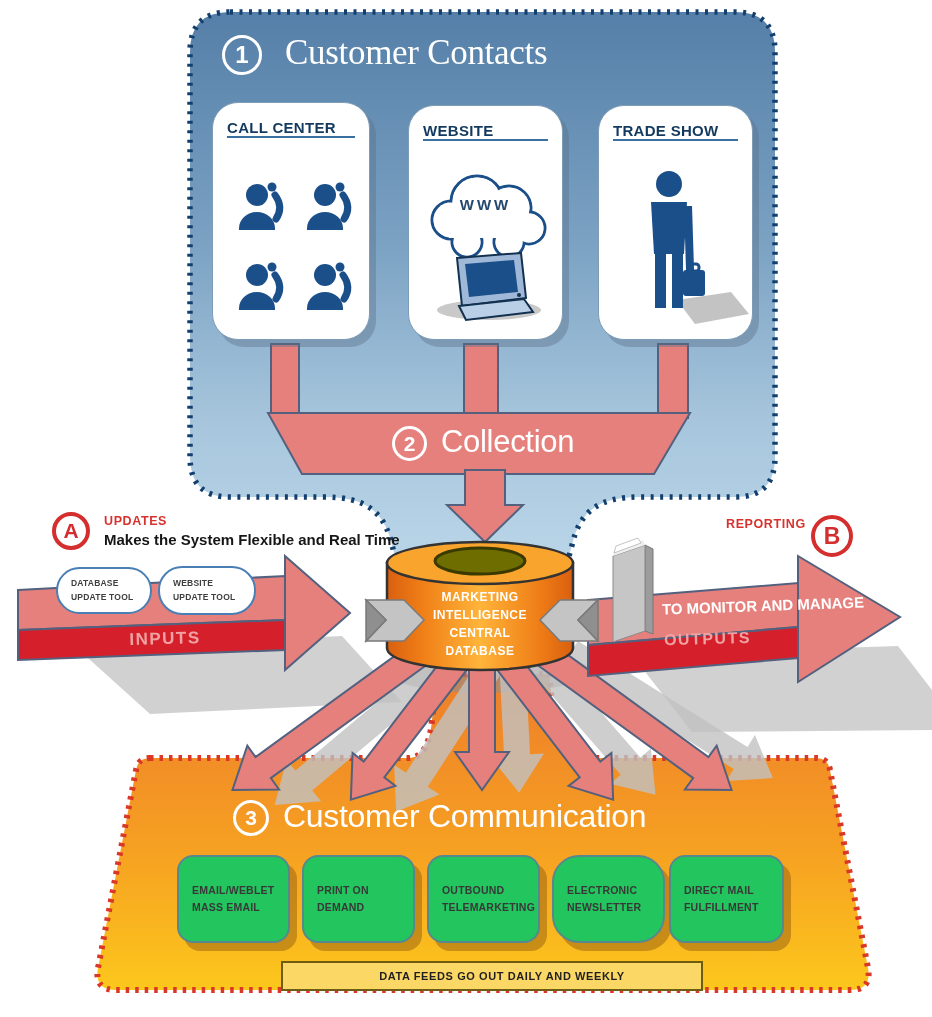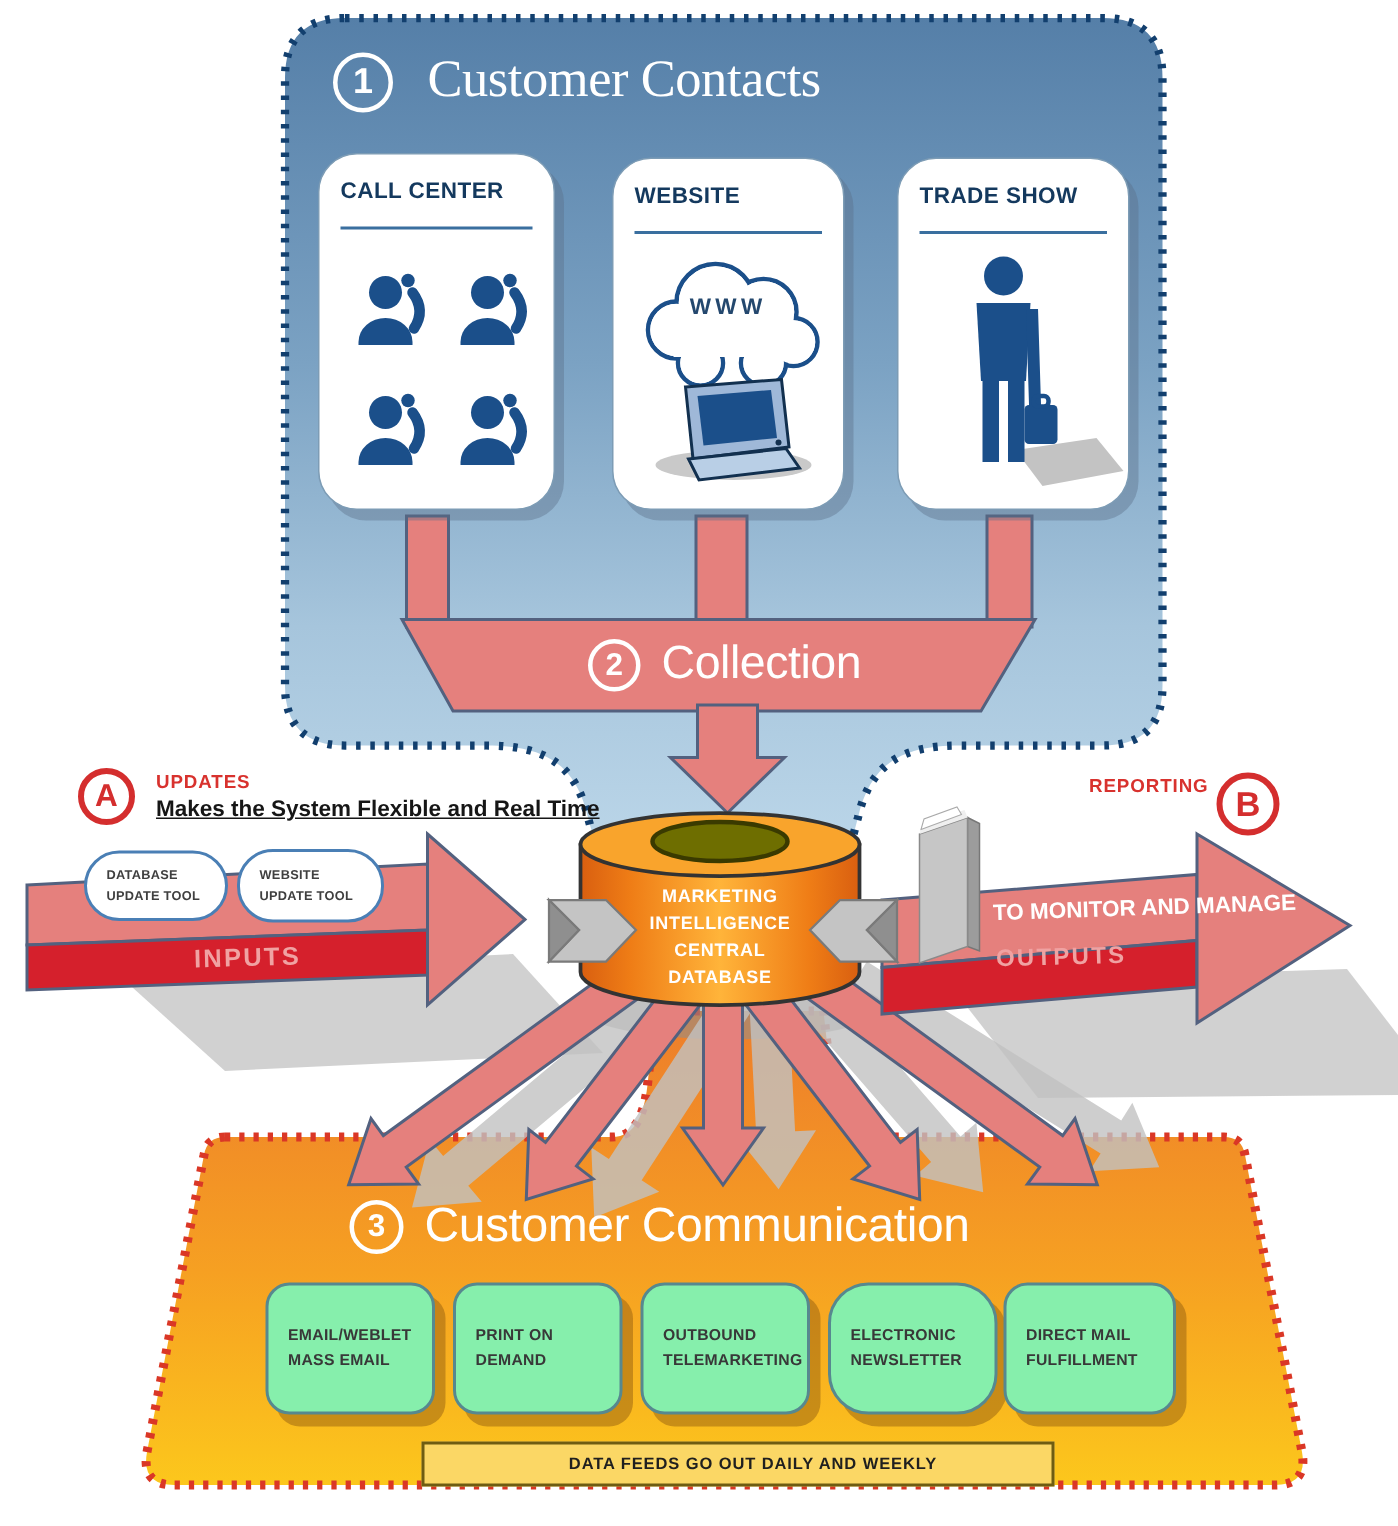--- a/index.html
+++ b/index.html
@@ -23,21 +23,21 @@
     color:#d42e2e;font-weight:bold;display:flex;align-items:center;justify-content:center;
   }
   .red-label{position:absolute;z-index:3;color:#d8322e;font-weight:bold;font-size:12.5px;letter-spacing:.6px;white-space:nowrap;}
 
   
   .contact-card{
     position:absolute;z-index:2;background:#fff;border:1.5px solid #7d9cb5;border-radius:26px;
     box-shadow:6px 7px 0 rgba(90,110,135,.40);
   }
   .contact-card h4{
-    margin:16px 14px 0 14px;padding-bottom:15px;border-bottom:2.5px solid #3a6f9f;
+    margin:16px 14px 0 14px;padding-bottom:0;border-bottom:2.5px solid #3a6f9f;
     font-size:15px;font-weight:bold;color:#14395e;letter-spacing:.3px;
   }
   .contact-card svg{position:absolute;left:0;}
 
   
   .pill{
     position:absolute;z-index:3;background:#fff;border:2px solid #4a7fb5;border-radius:24px;
     display:flex;flex-direction:column;justify-content:center;padding-left:13px;
     font-size:8.5px;font-weight:bold;color:#3f3f3f;line-height:1.55;letter-spacing:.2px;
   }
@@ -46,21 +46,21 @@
   .white-arrow-label{position:absolute;z-index:3;font-weight:bold;color:#fff;white-space:nowrap;}
 
   .desc-text{position:absolute;z-index:3;font-size:15px;font-weight:bold;color:#161616;white-space:nowrap;}
 
   
   #db-text{position:absolute;z-index:3;width:170px;text-align:center;color:#fff;font-weight:bold;
     font-size:12px;line-height:1.5;letter-spacing:.5px;}
 
   
   .comm-card{
-    position:absolute;z-index:2;background:#86efac;border:2px solid #57888f;border-radius:16px;
+    position:absolute;z-index:2;background:#22c55e;border:2px solid #57888f;border-radius:16px;
     box-shadow:7px 8px 0 rgba(150,95,15,.5);
     display:flex;flex-direction:column;justify-content:center;padding-left:13px;
     font-size:10.5px;font-weight:bold;color:#383838;line-height:1.6;letter-spacing:.2px;
   }
 
   #feeds-bar{
     position:absolute;z-index:3;background:#fbd765;border:2px solid #6e5c12;
     display:flex;align-items:center;justify-content:center;
     font-size:11px;font-weight:bold;color:#1f1f1f;letter-spacing:.6px;padding-left:20px;
   }
@@ -229,21 +229,21 @@
       </g>
       <rect x="90" y="106" width="10" height="7" rx="3" fill="none" stroke="#1b4f8a" stroke-width="3"></rect>
     </svg>
   </div>
 
   <div class="num-badge" style="left:392px;top:426px;width:35px;height:35px;font-size:21px;border-width:3px;">2</div>
   <div class="sec-title" style="left:441px;top:424px;font-size:31px;">Collection</div>
 
   <div class="red-badge" style="left:52px;top:512px;width:38px;height:38px;font-size:21px;">A</div>
   <div class="red-label" style="left:104px;top:514px;">UPDATES</div>
-  <div class="desc-text" style="left:104px;top:531px;text-decoration:underline;">Makes the System Flexible and Real Time</div>
+  <div class="desc-text" style="left:104px;top:531px;">Makes the System Flexible and Real Time</div>
 
   <div class="pill" style="left:56px;top:567px;width:96px;height:47px;">
     <span>DATABASE</span>
     <span>UPDATE TOOL</span>
   </div>
   <div class="pill" style="left:158px;top:566px;width:98px;height:49px;">
     <span>WEBSITE</span>
     <span>UPDATE TOOL</span>
   </div>
 

